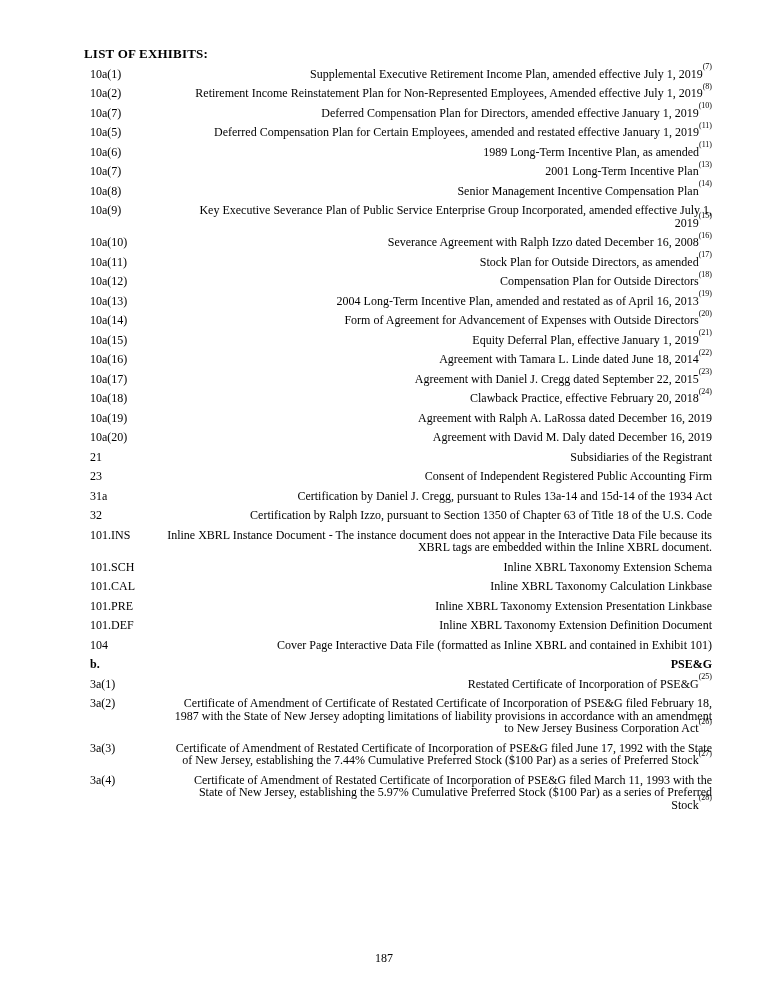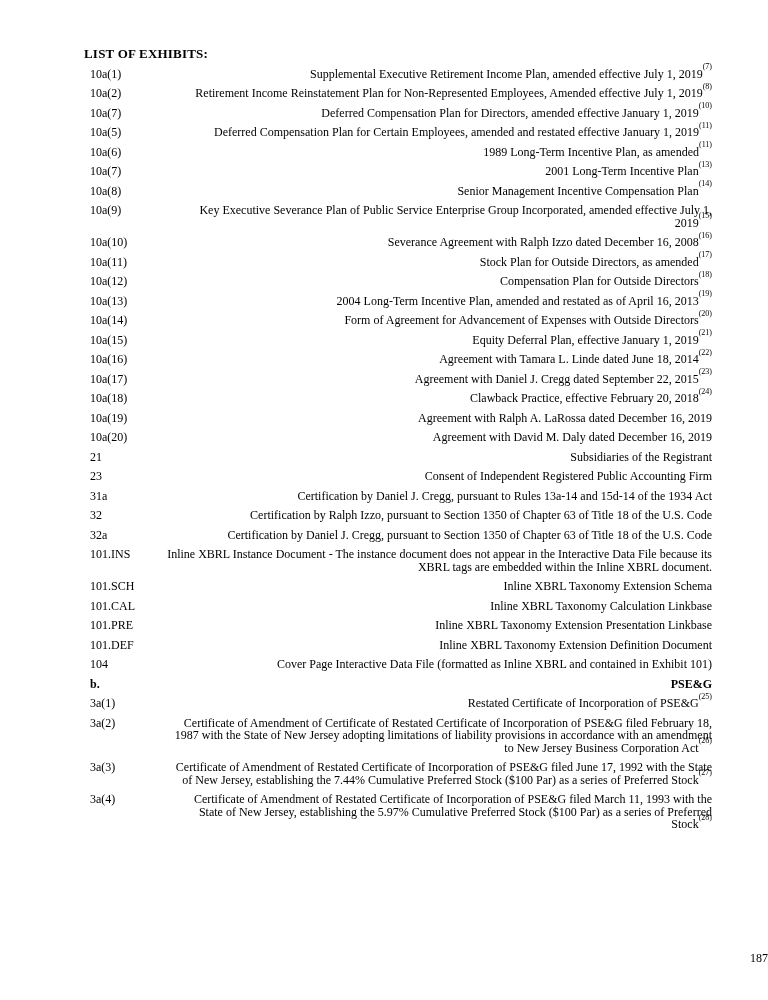--- a/index.html
+++ b/index.html
@@ -55,21 +55,21 @@
     font-size: 8px;
     line-height: 0;
     position: relative;
     top: -3.5px;
   }
   .page-number {
     position: absolute;
     left: 0;
     right: 0;
     top: 951px;
-    text-align: right;
+    text-align: center;
     font-size: 12px;
   }
 </style>
 </head>
 <body>
 
 <div class="page">
   <div class="doc-title">LIST OF EXHIBITS:</div>
   <table class="exhibits">
     <tbody id="exhibit-rows">
@@ -159,24 +159,20 @@
         </tr>
         <tr>
           <td class="num">31a</td>
           <td class="desc">Certification by Daniel J. Cregg, pursuant to Rules 13a-14 and 15d-14 of the 1934 Act</td>
         </tr>
         <tr>
           <td class="num">32</td>
           <td class="desc">Certification by Ralph Izzo, pursuant to Section 1350 of Chapter 63 of Title 18 of the U.S. Code</td>
         </tr>
         <tr>
-          <td class="num">32a</td>
-          <td class="desc">Certification by Daniel J. Cregg, pursuant to Section 1350 of Chapter 63 of Title 18 of the U.S. Code</td>
-        </tr>
-        <tr>
           <td class="num">101.INS</td>
           <td class="desc">Inline XBRL Instance Document - The instance document does not appear in the Interactive Data File because its XBRL tags are embedded within the Inline XBRL document.</td>
         </tr>
         <tr>
           <td class="num">101.SCH</td>
           <td class="desc">Inline XBRL Taxonomy Extension Schema</td>
         </tr>
         <tr>
           <td class="num">101.CAL</td>
           <td class="desc">Inline XBRL Taxonomy Calculation Linkbase</td>

